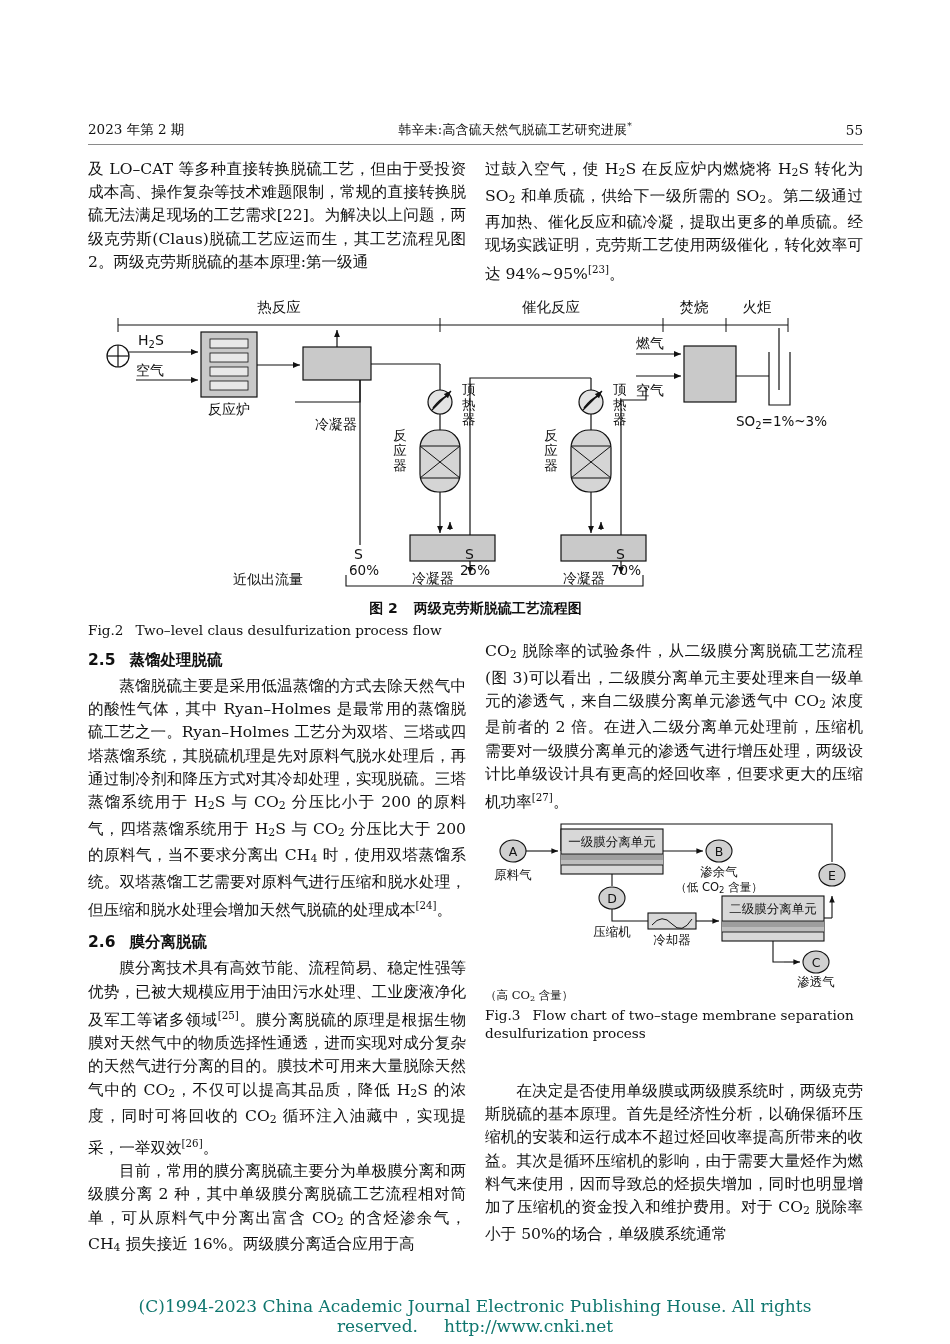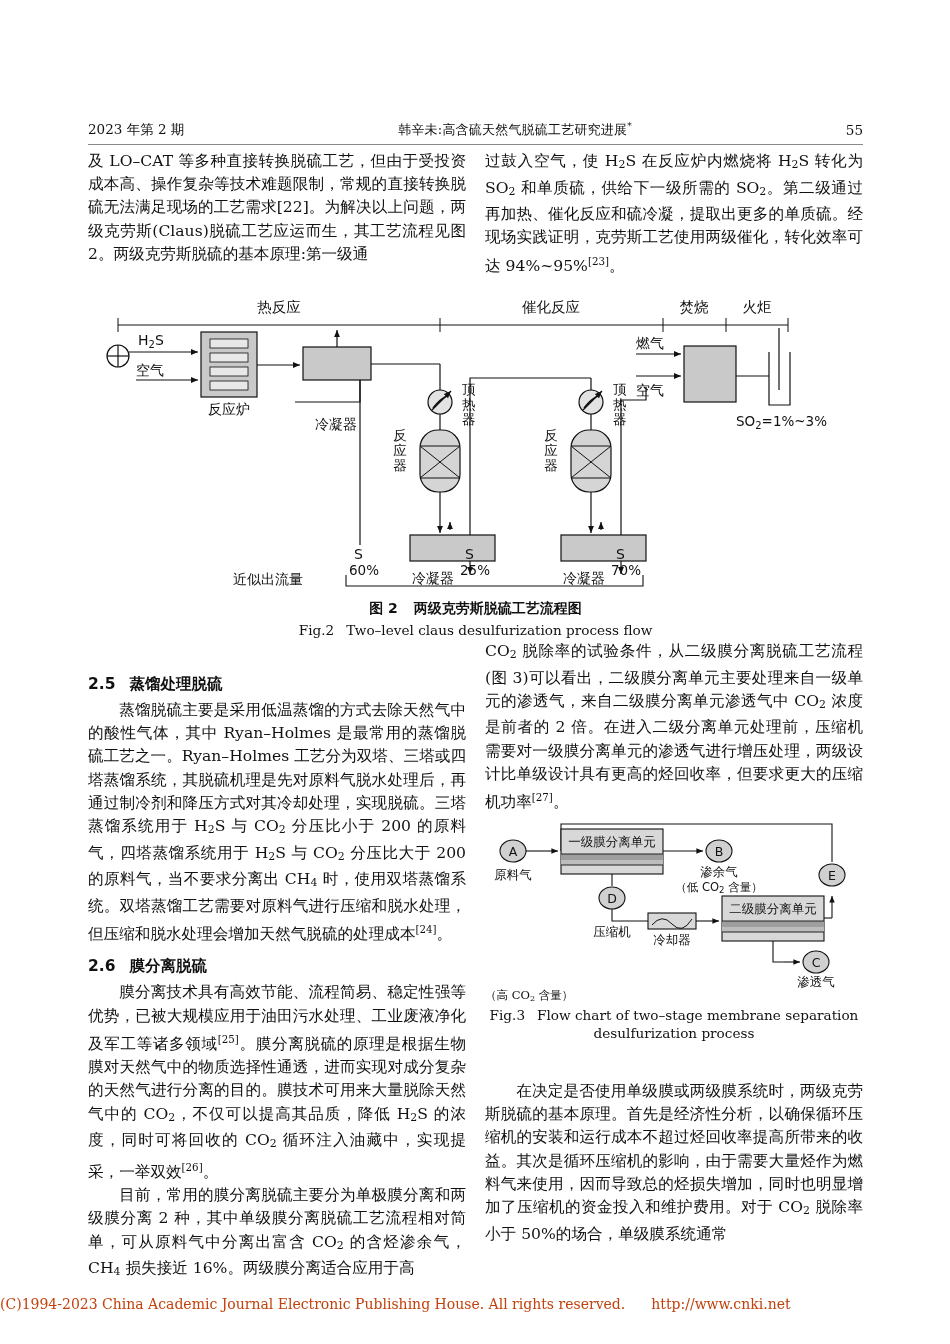--- a/index.html
+++ b/index.html
@@ -17,21 +17,21 @@
   .runhead{
     position:absolute;left:88px;top:118px;width:775px;height:24px;
     display:flex;align-items:center;justify-content:space-between;
     font-size:13.5px;
   }
   .runhead .center{font-size:13px;letter-spacing:.2px;}
   .runhead .sup{font-size:9px;vertical-align:super;}
   .rule-top{position:absolute;left:88px;top:144px;width:775px;height:1px;background:#8a8a8a;}
 
   
-  .col{position:absolute;top:150px;width:378px;}
+  .col{position:absolute;top:158px;width:378px;}
   .col-left{left:88px;}
   .col-right{left:485px;}
 
   p.body{
     margin:0 0 0 0;
     font-size:15.6px;
     line-height:23.2px;
     text-align:justify;
     text-justify:inter-ideograph;
     text-indent:0;
@@ -46,32 +46,32 @@
   sub{font-size:.7em;vertical-align:-.22em;}
   sup.ref{font-size:.66em;vertical-align:super;}
 
   
   .figcap-cn{
     font-family:"DejaVu Sans","Liberation Sans",sans-serif;
     font-weight:bold;font-size:14px;text-align:center;margin-top:2px;
   }
   .figcap-cn .gap{display:inline-block;width:16px;}
   .figcap-en{
-    font-size:13.6px;text-align:center;line-height:18px;margin-top:3px;
+    font-size:13.6px;text-align:left;line-height:18px;margin-top:3px;
   }
   .figcap-en .lbl{margin-right:12px;}
 
   
   .fig2{position:absolute;left:88px;top:290px;width:775px;height:305px;}
   .fig3{position:absolute;left:485px;top:820px;width:378px;height:168px;}
 
   
   .footer{
     position:absolute;left:0;top:1296px;width:950px;
-    text-align:left;font-size:14px;color:#c2410c;
+    text-align:center;font-size:17px;color:#0f766e;
     font-family:"DejaVu Serif","Liberation Serif",serif;
   }
   .footer .url{margin-left:26px;}
   svg text{font-family:"DejaVu Sans","Liberation Sans",sans-serif;}
 </style>
 </head>
 <body>
 
 <div class="page">
 
@@ -226,21 +226,21 @@
       </g>
       <text x="180" y="294" font-size="14" text-anchor="middle" fill="#111">近似出流量</text>
     </svg>
   </div>
 
   <div style="position:absolute;left:88px;top:598px;width:775px;">
     <div class="figcap-cn"><span>图 2</span><span class="gap"></span><span>两级克劳斯脱硫工艺流程图</span></div>
     <div class="figcap-en"><span class="lbl">Fig.2</span><span>Two–level claus desulfurization process flow</span></div>
   </div>
 
-  <div class="col col-left" style="top:664px;">
+  <div class="col col-left" style="top:640px;">
     <div class="h3"><span class="num">2.5</span><span>蒸馏处理脱硫</span></div>
     <p class="body indent"><span>蒸馏脱硫主要是采用低温蒸馏的方式去除天然气中的酸性气体，其中 Ryan–Holmes 是最常用的蒸馏脱硫工艺之一。Ryan–Holmes 工艺分为双塔、三塔或四塔蒸馏系统，其脱硫机理是先对原料气脱水处理后，再通过制冷剂和降压方式对其冷却处理，实现脱硫。三塔蒸馏系统用于 H</span><sub>2</sub><span>S 与 CO</span><sub>2</sub><span> 分压比小于 200 的原料气，四塔蒸馏系统用于 H</span><sub>2</sub><span>S 与 CO</span><sub>2</sub><span> 分压比大于 200 的原料气，当不要求分离出 CH</span><sub>4</sub><span> 时，使用双塔蒸馏系统。双塔蒸馏工艺需要对原料气进行压缩和脱水处理，但压缩和脱水处理会增加天然气脱硫的处理成本</span><sup class="ref">[24]</sup><span>。</span></p>
     <div class="h3"><span class="num">2.6</span><span>膜分离脱硫</span></div>
     <p class="body indent"><span>膜分离技术具有高效节能、流程简易、稳定性强等优势，已被大规模应用于油田污水处理、工业废液净化及军工等诸多领域</span><sup class="ref">[25]</sup><span>。膜分离脱硫的原理是根据生物膜对天然气中的物质选择性通透，进而实现对成分复杂的天然气进行分离的目的。膜技术可用来大量脱除天然气中的 CO</span><sub>2</sub><span>，不仅可以提高其品质，降低 H</span><sub>2</sub><span>S 的浓度，同时可将回收的 CO</span><sub>2</sub><span> 循环注入油藏中，实现提采，一举双效</span><sup class="ref">[26]</sup><span>。</span></p>
     <p class="body indent"><span>目前，常用的膜分离脱硫主要分为单极膜分离和两级膜分离 2 种，其中单级膜分离脱硫工艺流程相对简单，可从原料气中分离出富含 CO</span><sub>2</sub><span> 的含烃渗余气，CH</span><sub>4</sub><span> 损失接近 16%。两级膜分离适合应用于高</span></p>
   </div>
 
   <div class="col col-right" style="top:640px;">
     <p class="body"><span>CO</span><sub>2</sub><span> 脱除率的试验条件，从二级膜分离脱硫工艺流程(图 3)可以看出，二级膜分离单元主要处理来自一级单元的渗透气，来自二级膜分离单元渗透气中 CO</span><sub>2</sub><span> 浓度是前者的 2 倍。在进入二级分离单元处理前，压缩机需要对一级膜分离单元的渗透气进行增压处理，两级设计比单级设计具有更高的烃回收率，但要求更大的压缩机功率</span><sup class="ref">[27]</sup><span>。</span></p>
   </div>

